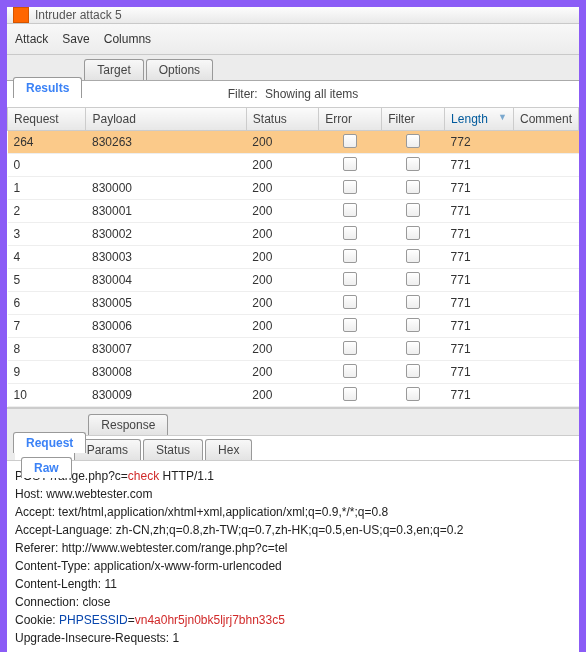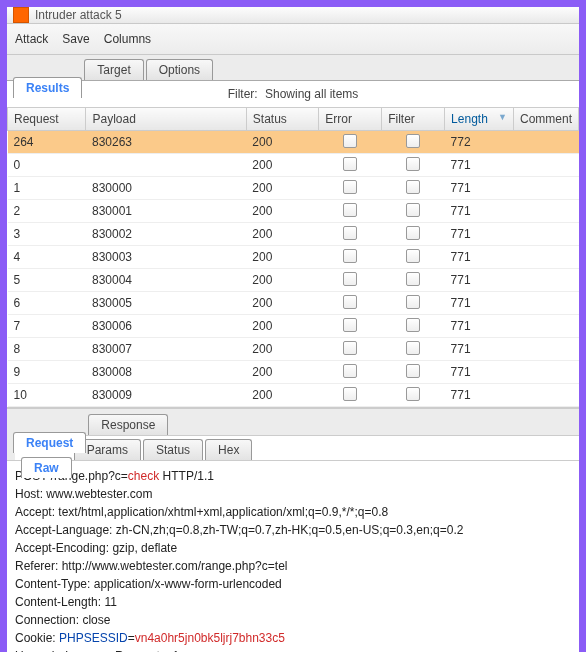--- a/index.html
+++ b/index.html
@@ -197,21 +197,20 @@
       <div class="tab active">Raw</div>
       <div class="tab">Params</div>
       <div class="tab">Status</div>
       <div class="tab">Hex</div>
     </div>
     <div class="reqarea">
       <div><span>POST /range.php?c=</span><span class="hl">check</span><span> HTTP/1.1</span></div>
       <div>Host: www.webtester.com</div>
       <div>Accept: text/html,application/xhtml+xml,application/xml;q=0.9,*/*;q=0.8</div>
       <div>Accept-Language: zh-CN,zh;q=0.8,zh-TW;q=0.7,zh-HK;q=0.5,en-US;q=0.3,en;q=0.2</div>
-      <div>Accept-Encoding: gzip, deflate</div>
       <div>Referer: http://www.webtester.com/range.php?c=tel</div>
       <div>Content-Type: application/x-www-form-urlencoded</div>
       <div>Content-Length: 11</div>
       <div>Connection: close</div>
       <div><span>Cookie: </span><span class="kw">PHPSESSID</span><span>=</span><span class="hl">vn4a0hr5jn0bk5ljrj7bhn33c5</span></div>
       <div>Upgrade-Insecure-Requests: 1</div>
     </div>
 
   </div>
 

